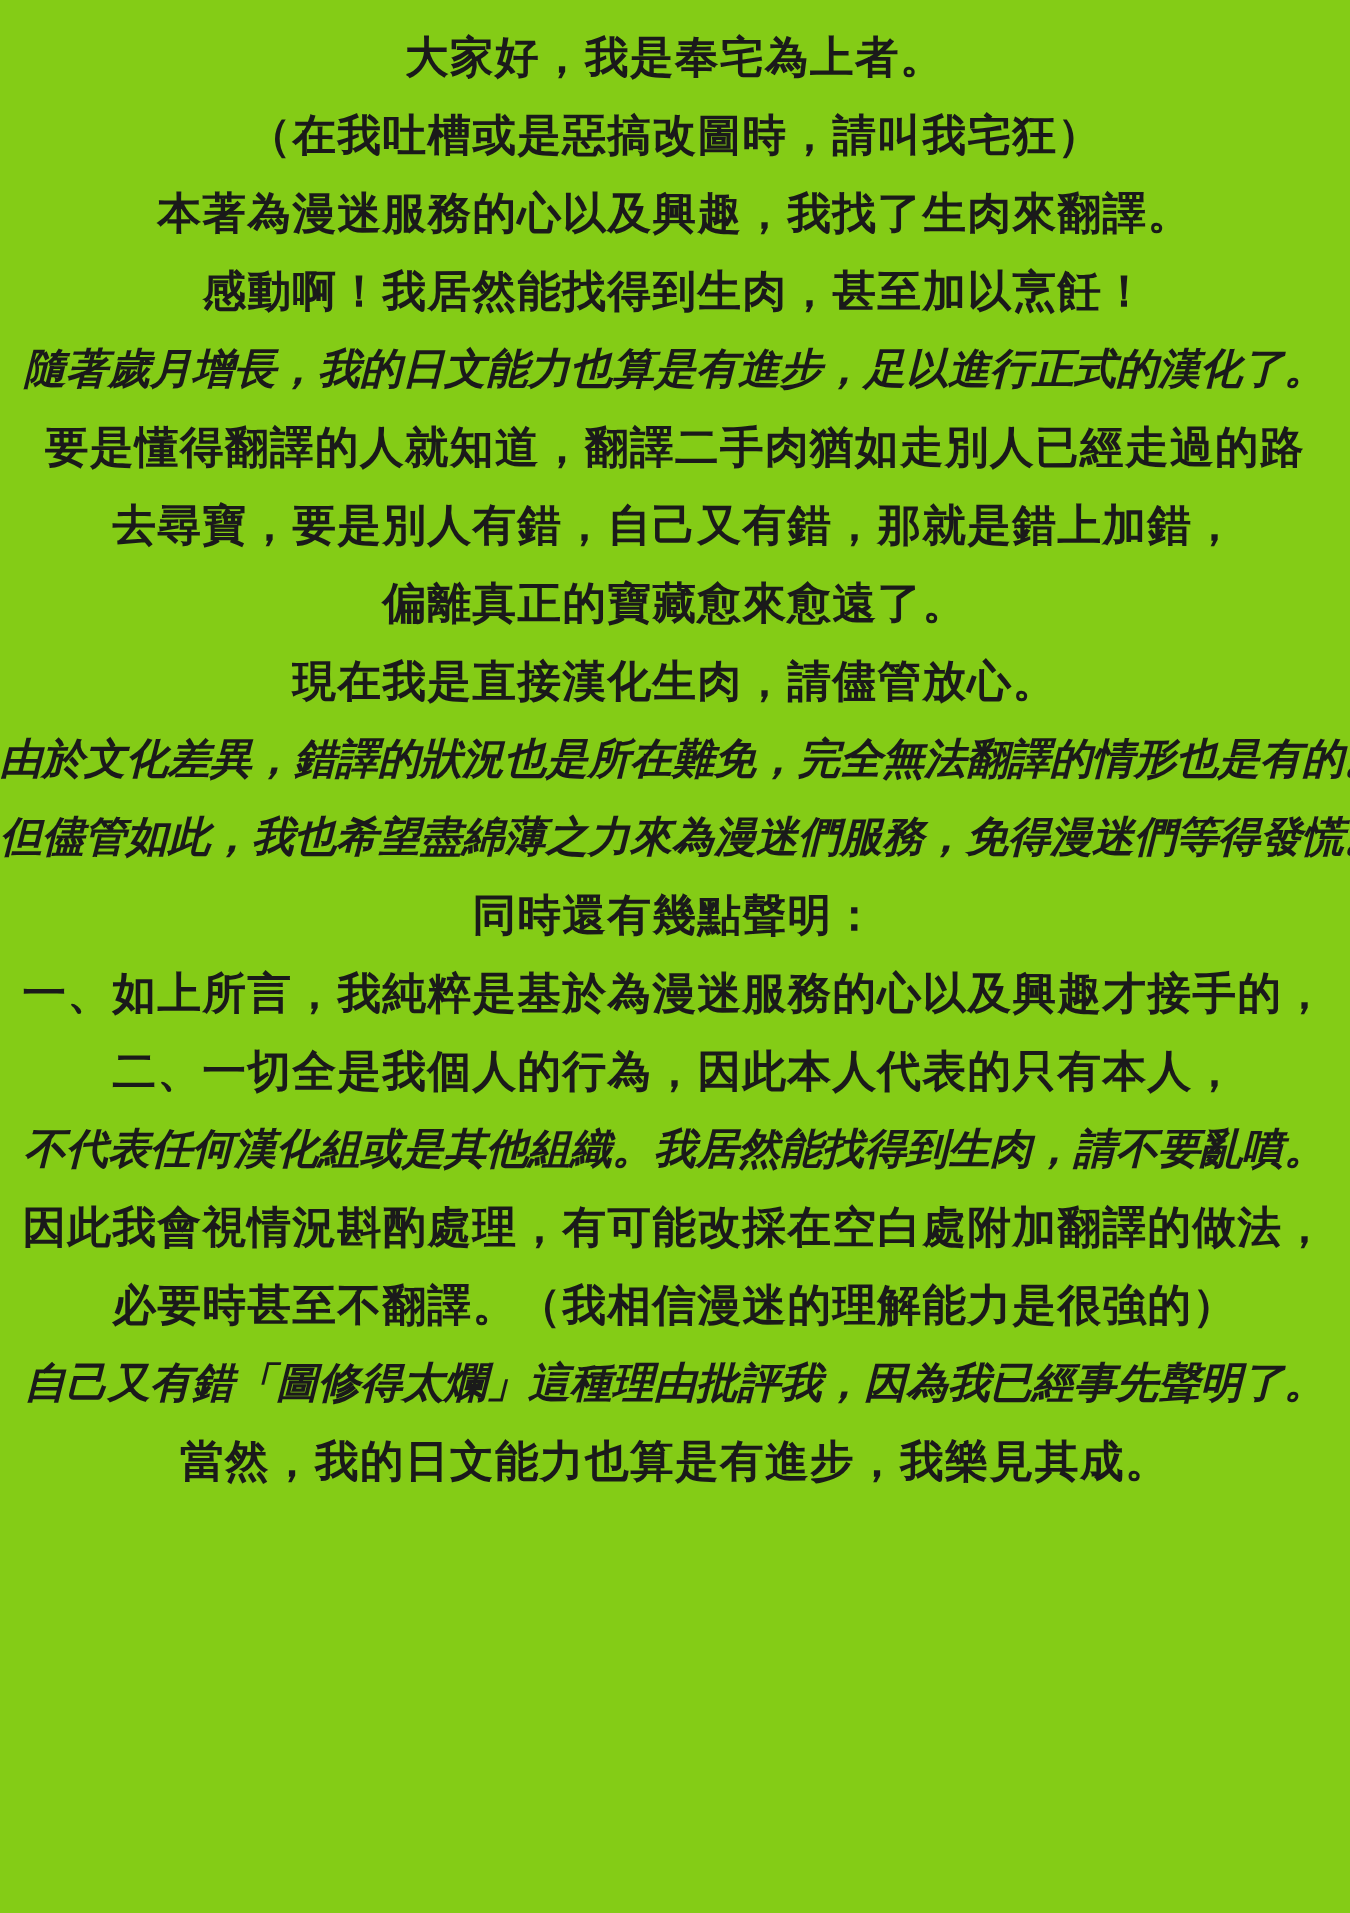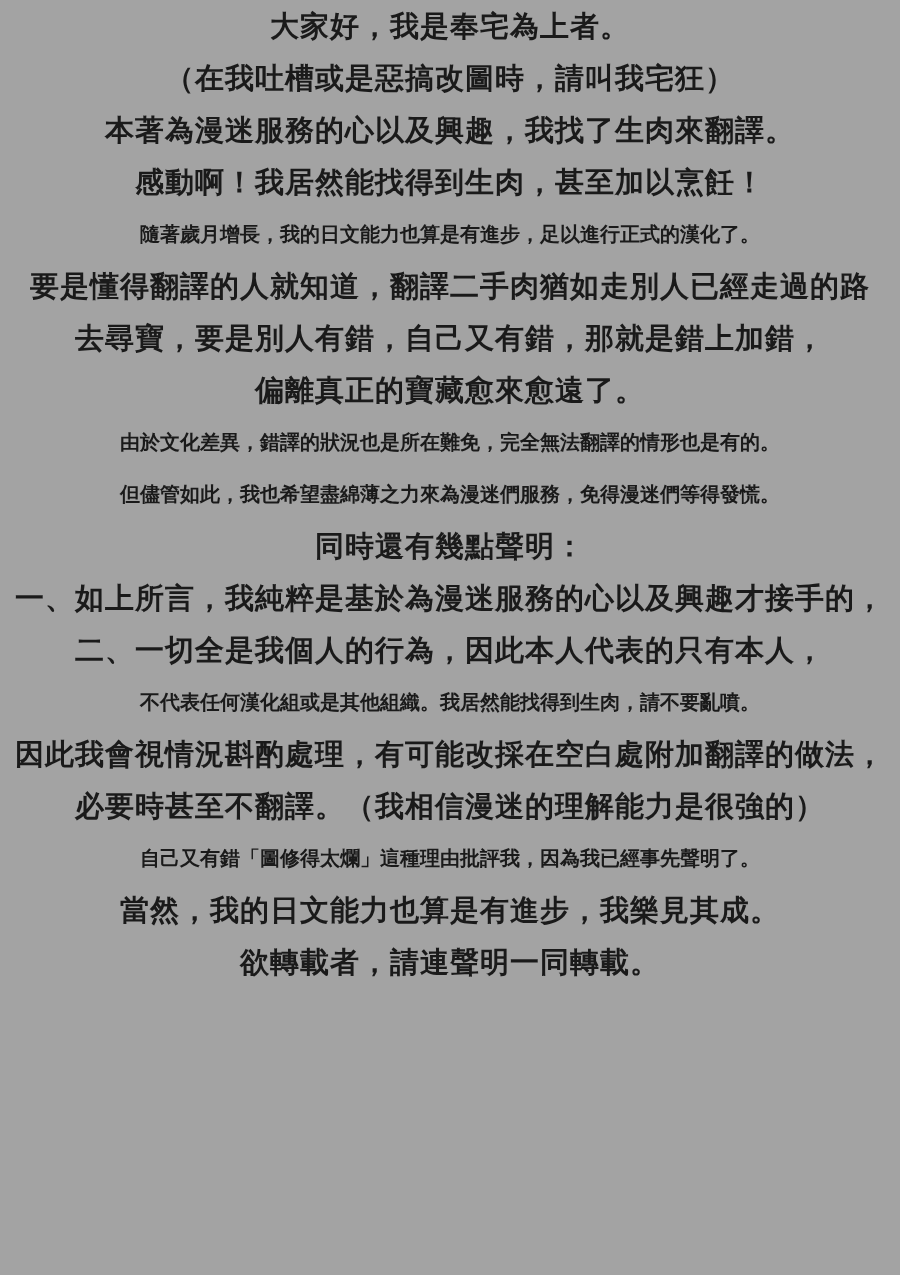--- a/index.html
+++ b/index.html
@@ -4,58 +4,59 @@
 <style>
   html, body {
     margin: 0;
     padding: 0;
     background: #ffffff;
   }
   .page {
     position: relative;
     width: 900px;
     height: 1275px;
-    background: #a3a3a3;
+    background: #84cc16;
     overflow: hidden;
     box-sizing: border-box;
-    padding-top: 0;
+    padding-top: 12px;
     font-family: "DejaVu Serif", "Liberation Serif", serif;
   }
   .line {
     margin: 0;
     height: 52px;
     line-height: 52px;
     text-align: center;
     font-size: 29px;
     font-weight: 600;
     color: #1a1a1a;
     white-space: nowrap;
     letter-spacing: 1px;
   }
   .line.tight {
     letter-spacing: 0;
-    font-size: 20px;
+    font-size: 28px;
+    font-style: italic;
   }
 </style>
 </head>
 <body>
 
 <div class="page">
   <p class="line">大家好，我是奉宅為上者。</p>
   <p class="line">（在我吐槽或是惡搞改圖時，請叫我宅狂）</p>
   <p class="line">本著為漫迷服務的心以及興趣，我找了生肉來翻譯。</p>
   <p class="line">感動啊！我居然能找得到生肉，甚至加以烹飪！</p>
   <p class="line tight">隨著歲月增長，我的日文能力也算是有進步，足以進行正式的漢化了。</p>
   <p class="line">要是懂得翻譯的人就知道，翻譯二手肉猶如走別人已經走過的路</p>
   <p class="line">去尋寶，要是別人有錯，自己又有錯，那就是錯上加錯，</p>
   <p class="line">偏離真正的寶藏愈來愈遠了。</p>
+  <p class="line">現在我是直接漢化生肉，請儘管放心。</p>
   <p class="line tight">由於文化差異，錯譯的狀況也是所在難免，完全無法翻譯的情形也是有的。</p>
   <p class="line tight">但儘管如此，我也希望盡綿薄之力來為漫迷們服務，免得漫迷們等得發慌。</p>
   <p class="line">同時還有幾點聲明：</p>
   <p class="line">一、如上所言，我純粹是基於為漫迷服務的心以及興趣才接手的，</p>
   <p class="line">二、一切全是我個人的行為，因此本人代表的只有本人，</p>
   <p class="line tight">不代表任何漢化組或是其他組織。我居然能找得到生肉，請不要亂噴。</p>
   <p class="line">因此我會視情況斟酌處理，有可能改採在空白處附加翻譯的做法，</p>
   <p class="line">必要時甚至不翻譯。（我相信漫迷的理解能力是很強的）</p>
   <p class="line tight">自己又有錯「圖修得太爛」這種理由批評我，因為我已經事先聲明了。</p>
   <p class="line">當然，我的日文能力也算是有進步，我樂見其成。</p>
-  <p class="line">欲轉載者，請連聲明一同轉載。</p>
 </div>
 
 </body></html>

